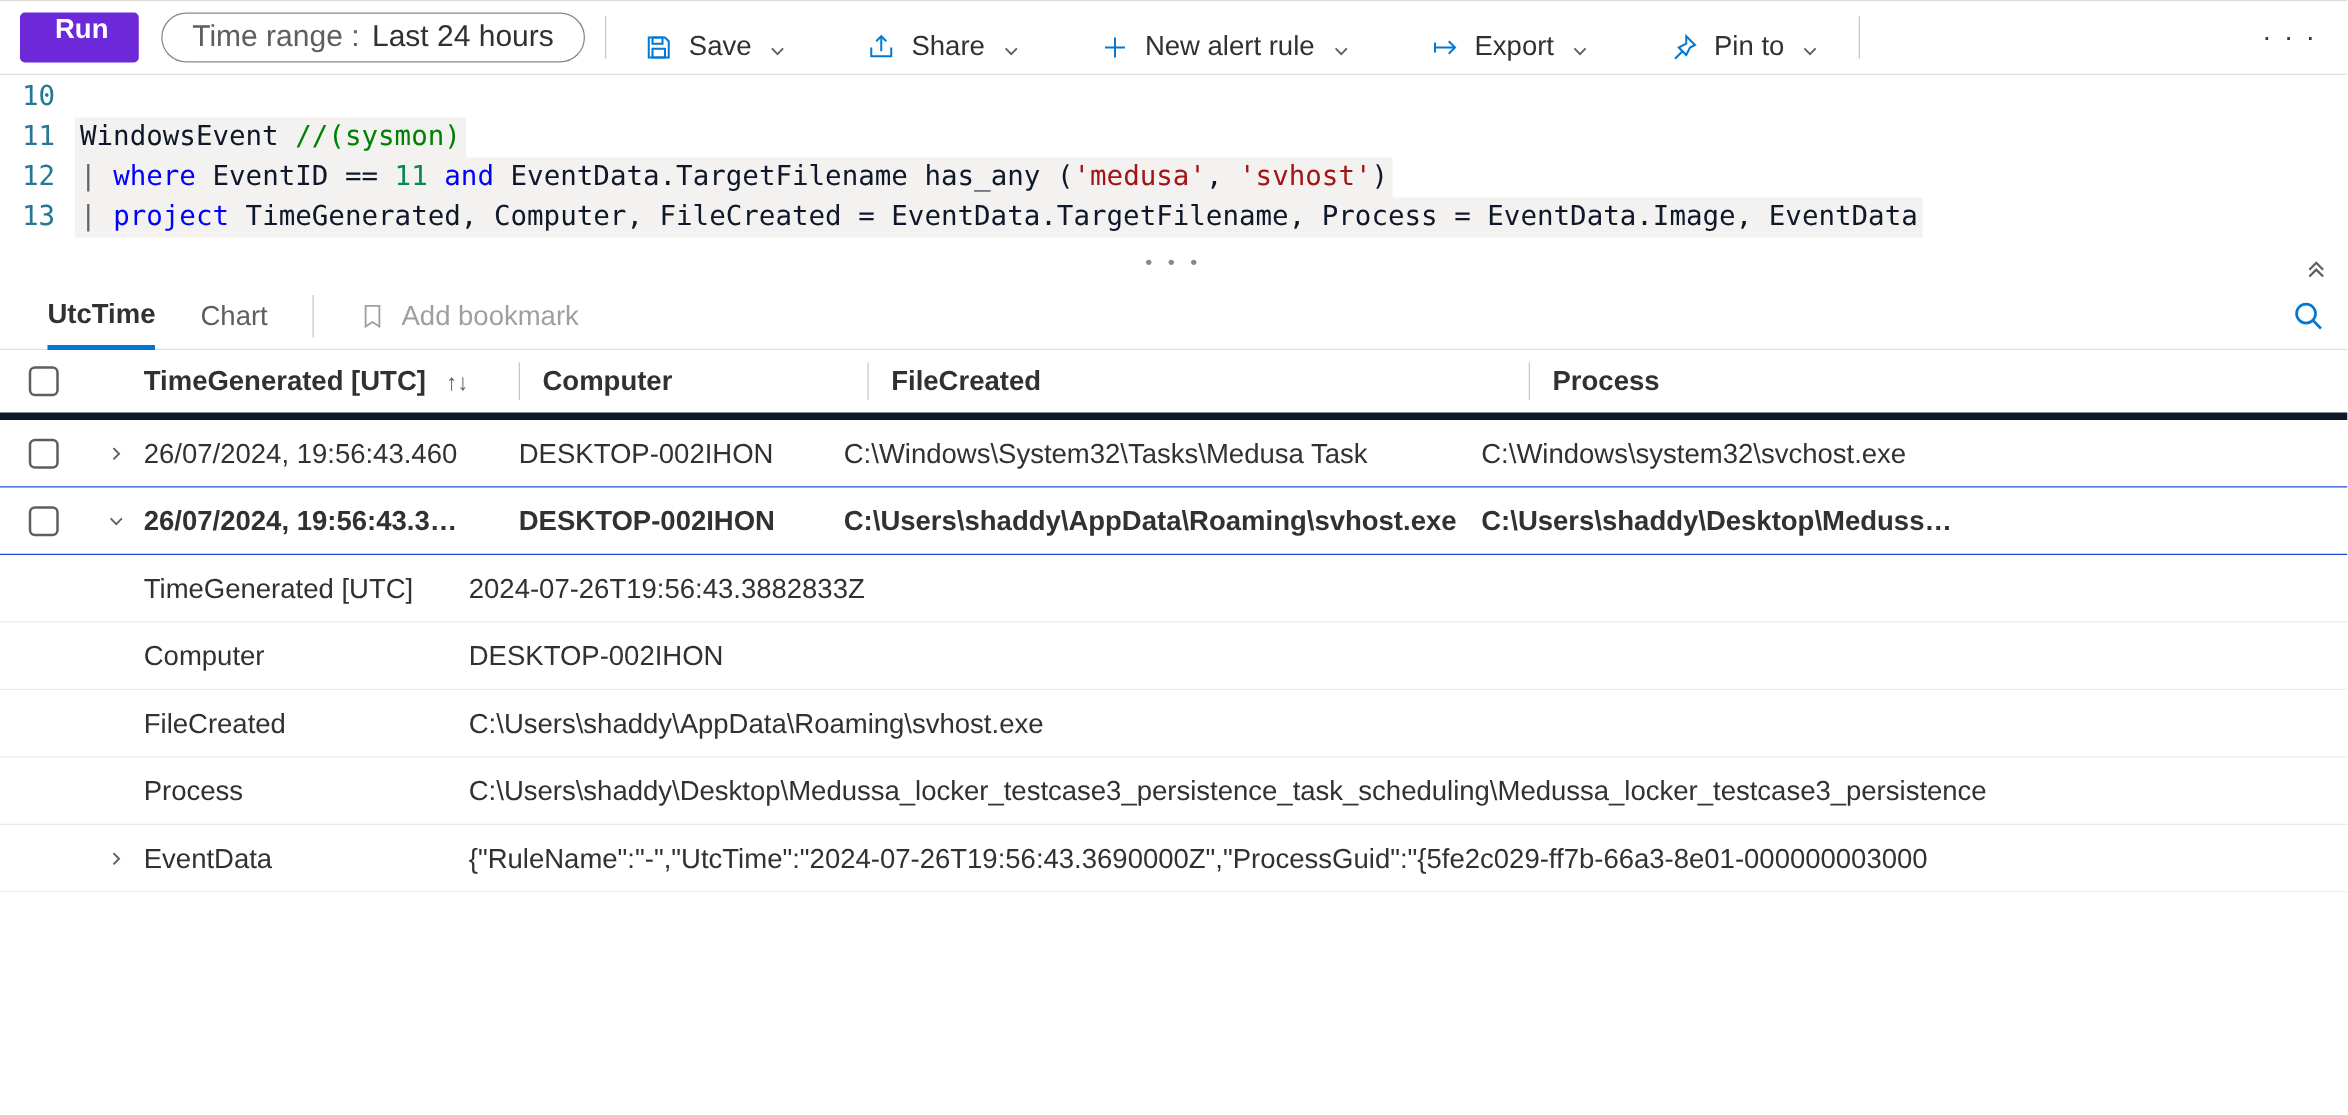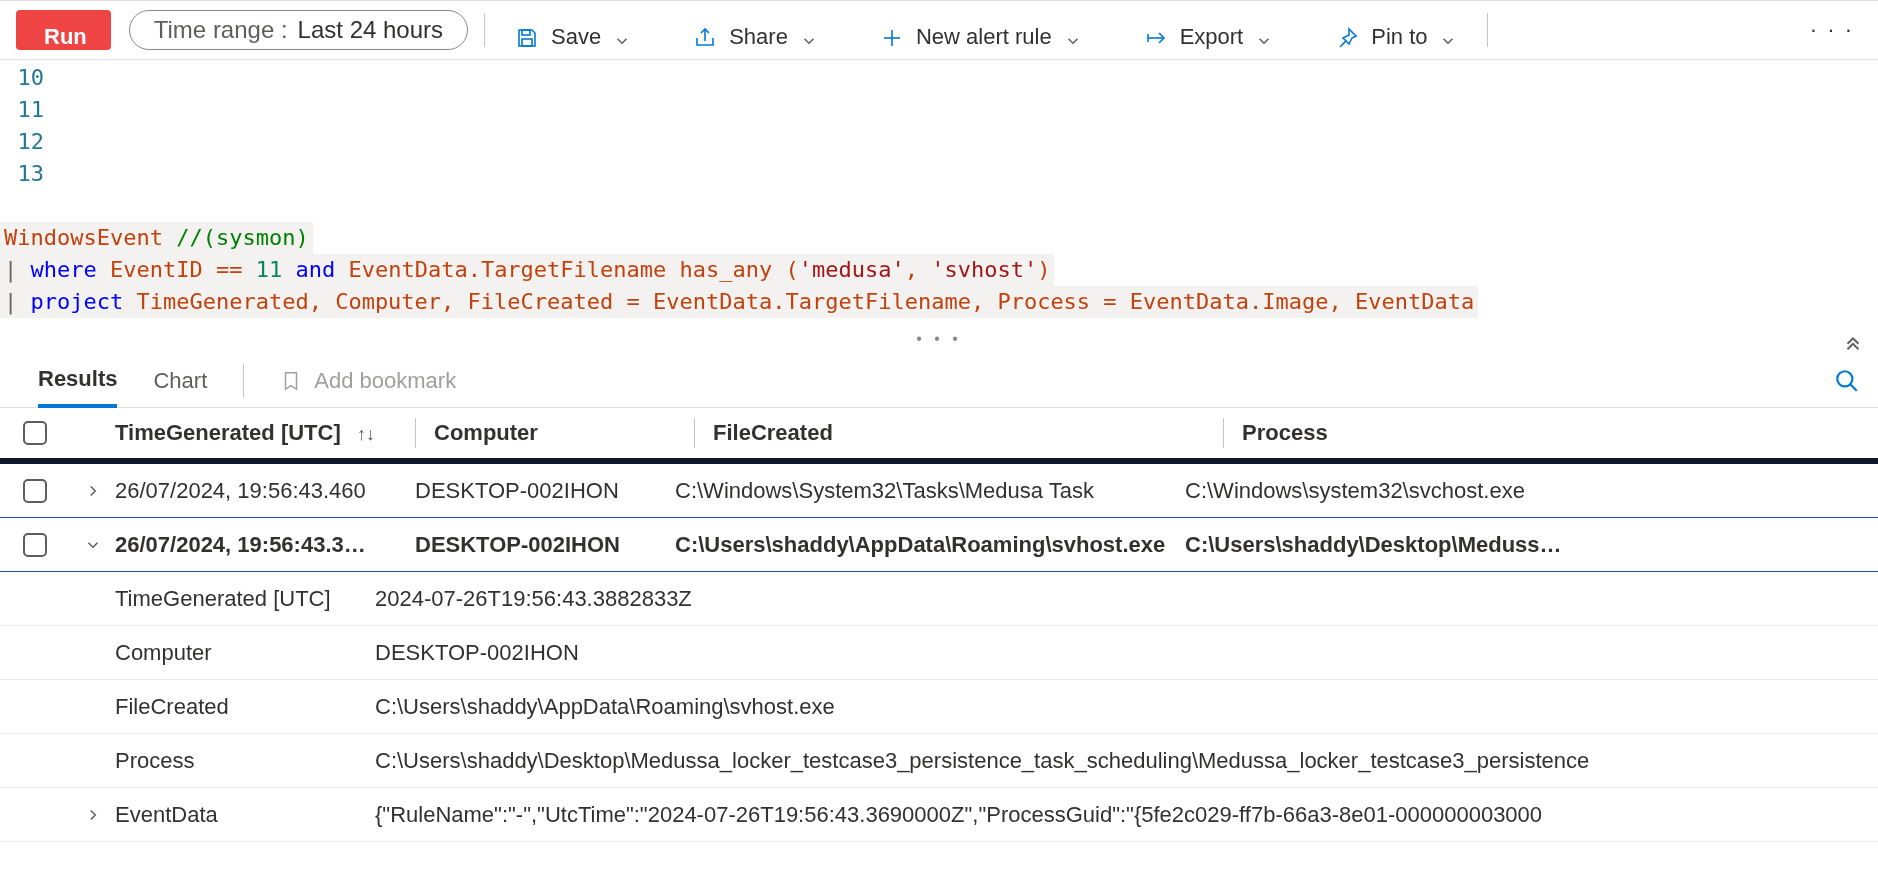--- a/index.html
+++ b/index.html
@@ -15,22 +15,22 @@
   
   .toolbar {
     display: flex; align-items: center;
     height: 60px;
     padding: 0 16px;
     border-top: 1px solid #e1dfdd;
     border-bottom: 1px solid #e1dfdd;
     gap: 4px;
   }
   .run-btn {
-    display: flex; align-items: flex-end; gap: 10px;
-    background: #ef4444; color: #fff;
+    display: flex; align-items: flex-start; gap: 10px;
+    background: #6d28d9; color: #fff;
     border: none; border-radius: 4px;
     height: 40px; padding: 0 24px 0 18px;
     font-size: 22px; font-weight: 600;
     cursor: pointer;
   }
   .timerange {
     display: flex; align-items: center;
     height: 40px; margin-left: 14px;
     padding: 0 24px;
     border: 1px solid #8a8886;
@@ -54,32 +54,31 @@
   .toolbar .more { margin-left: auto; font-size: 22px; padding: 0 8px; cursor: pointer; letter-spacing: 2px;}
 
   
   .editor {
     display: flex;
     font-family: "Consolas", "Menlo", monospace;
     font-size: 22px;
     line-height: 32px;
     padding: 2px 0 10px 0;
     position: relative;
-    flex-direction: column;
   }
   .gutter {
     width: 60px; text-align: right;
     color: #237893;
     padding-right: 16px;
     user-select: none;
   }
   .code-area { flex: 1; position: relative; }
   .code-line { white-space: pre; }
   .hl { background: #f3f2f1; display: inline-block; padding: 0 4px; }
-  .tok-ident { color: #c2410c; }
+  .tok-ident { color: #0f172a; }
   .tok-comment { color: #008000; }
   .tok-pipe { color: #666; }
   .tok-kw { color: #0000ff; }
   .tok-num { color: #098658; }
   .tok-str { color: #a31515; }
   .collapse-chevrons {
     position: absolute; right: 14px; bottom: -24px;
     color: #605e5c; cursor: pointer; font-size: 22px;
   }
   .grip {
@@ -261,21 +260,21 @@
   <div class="collapse-chevrons">
     <svg width="22" height="22" viewBox="0 0 24 24" fill="none" stroke="#605e5c" stroke-width="2">
         <polyline points="6 15 12 9 18 15"></polyline>
         <polyline points="6 21 12 15 18 21"></polyline>
       </svg>
   </div>
 </div>
 <div class="grip">• • •</div>
 
 <div class="results-bar">
-  <div class="rtab active">Results</div>
+  <div class="rtab active">UtcTime</div>
   <div class="rtab">Chart</div>
   <div class="rbar-sep"></div>
   <div class="bookmark">
     <svg width="22" height="22" viewBox="0 0 24 24" fill="none" stroke="#a19f9d" stroke-width="1.6">
         <path d="M6 3h12v18l-6-4-6 4z"></path>
       </svg>
     <span>Add bookmark</span>
   </div>
   <div class="search-ic">
     <svg width="26" height="26" viewBox="0 0 24 24" fill="none" stroke="#0078d4" stroke-width="2">

